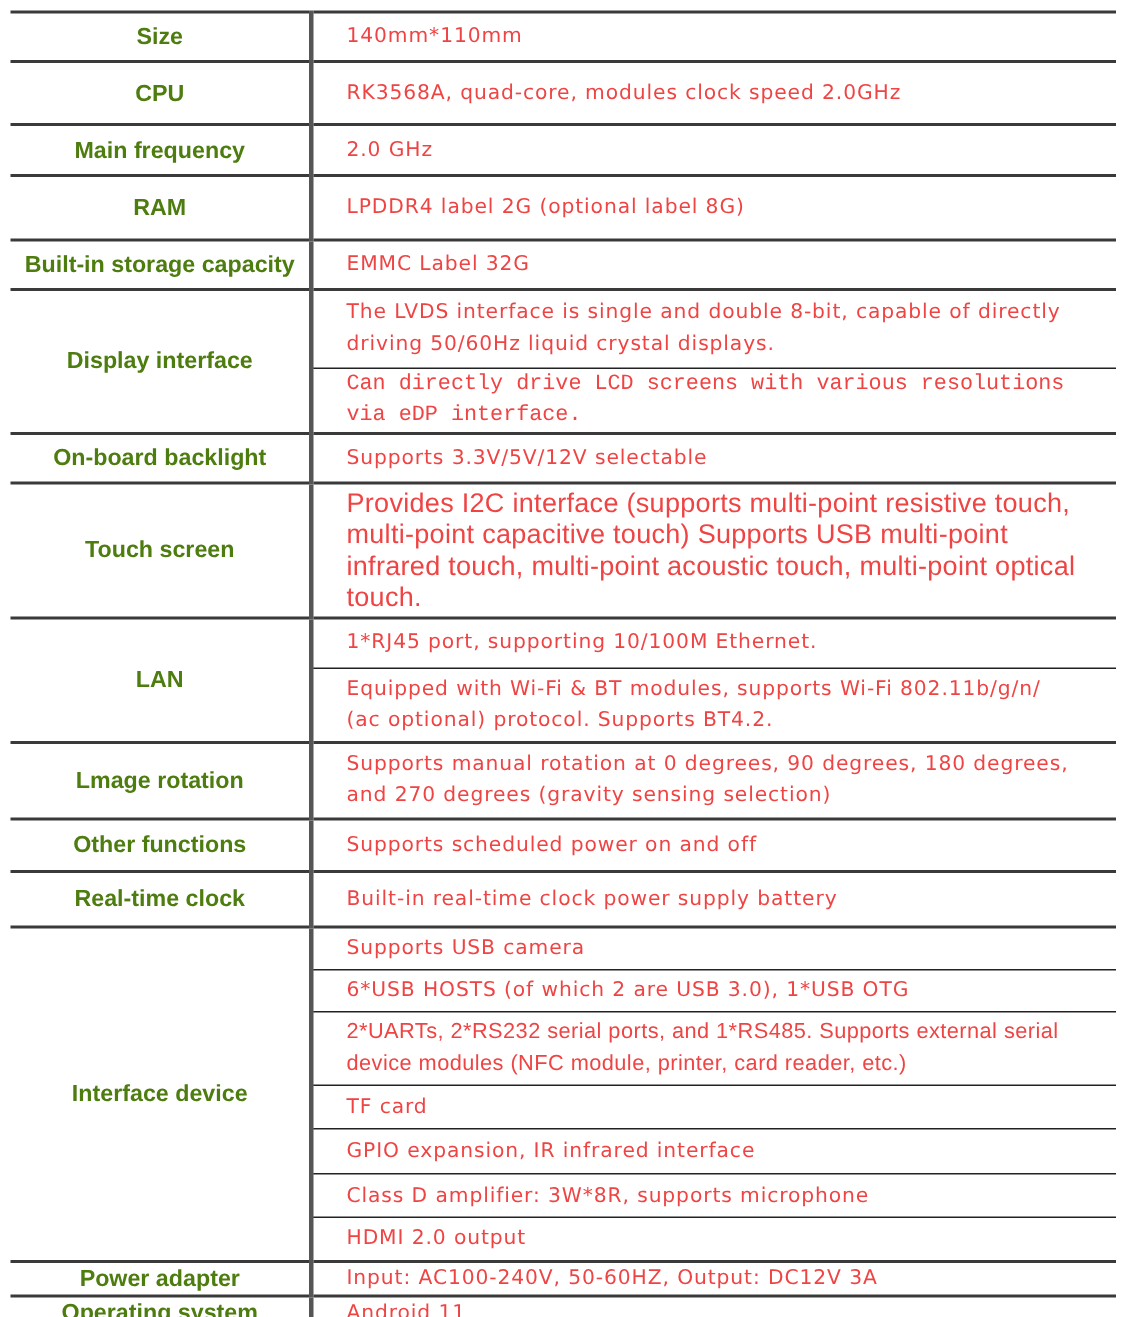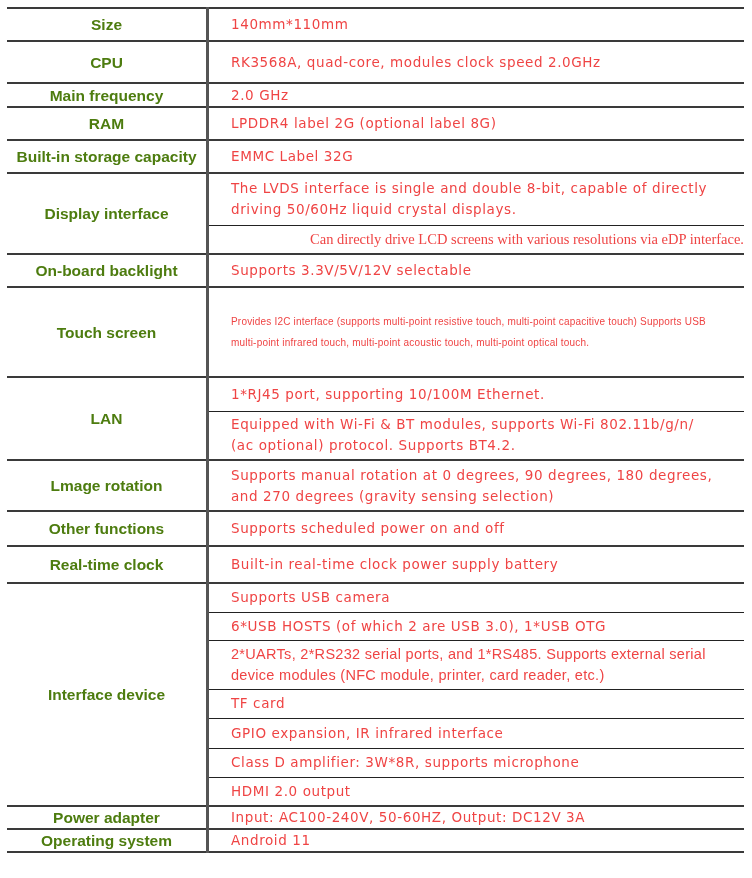--- a/index.html
+++ b/index.html
@@ -38,48 +38,48 @@
 <table class="spec">
   <tbody>
     <tr style="height:33px">
       <td class="label">Size</td>
       <td class="value">140mm*110mm</td>
     </tr>
     <tr style="height:42px">
       <td class="label">CPU</td>
       <td class="value">RK3568A, quad-core, modules clock speed 2.0GHz</td>
     </tr>
-    <tr style="height:24px">
+    <tr style="height:34px">
       <td class="label">Main frequency</td>
       <td class="value">2.0 GHz</td>
     </tr>
-    <tr style="height:33px">
+    <tr style="height:43px">
       <td class="label">RAM</td>
       <td class="value">LPDDR4 label 2G (optional label 8G)</td>
     </tr>
     <tr style="height:33px">
       <td class="label">Built-in storage capacity</td>
       <td class="value">EMMC Label 32G</td>
     </tr>
 
     <tr style="height:52px">
       <td class="label" rowspan="2">Display interface</td>
       <td class="value sub">The LVDS interface is single and double 8-bit, capable of directly driving 50/60Hz liquid crystal displays.</td>
     </tr>
     <tr style="height:29px">
-      <td class="value sub" style="font-family:Liberation Serif, serif;font-size:14.5px;letter-spacing:0;text-align:right;">Can directly drive LCD screens with various resolutions via eDP interface.</td>
+      <td class="value sub" style="font-family:Liberation Mono, monospace;font-size:14.5px;letter-spacing:0;">Can directly drive LCD screens with various resolutions via eDP interface.</td>
     </tr>
     <tr style="height:33px">
       <td class="label">On-board backlight</td>
       <td class="value">Supports 3.3V/5V/12V selectable</td>
     </tr>
 
     <tr style="height:90px">
       <td class="label">Touch screen</td>
-      <td class="value" style="font-family:'Liberation Sans',sans-serif;font-size:10px;letter-spacing:0.2px;padding-right:20px;">Provides I2C interface (supports multi-point resistive touch, multi-point capacitive touch) Supports USB multi-point infrared touch, multi-point acoustic touch, multi-point optical touch.</td>
+      <td class="value" style="font-family:'Liberation Sans',sans-serif;font-size:18px;letter-spacing:0.2px;padding-right:20px;">Provides I2C interface (supports multi-point resistive touch, multi-point capacitive touch) Supports USB multi-point infrared touch, multi-point acoustic touch, multi-point optical touch.</td>
     </tr>
 
     <tr style="height:34px">
       <td class="label" rowspan="2">LAN</td>
       <td class="value sub">1*RJ45 port, supporting 10/100M Ethernet.</td>
     </tr>
     <tr style="height:49px">
       <td class="value sub" style="padding-right:30px;">Equipped with Wi-Fi &amp; BT modules, supports Wi-Fi 802.11b/g/n/ (ac optional) protocol. Supports BT4.2.</td>
     </tr>
     <tr style="height:51px">

